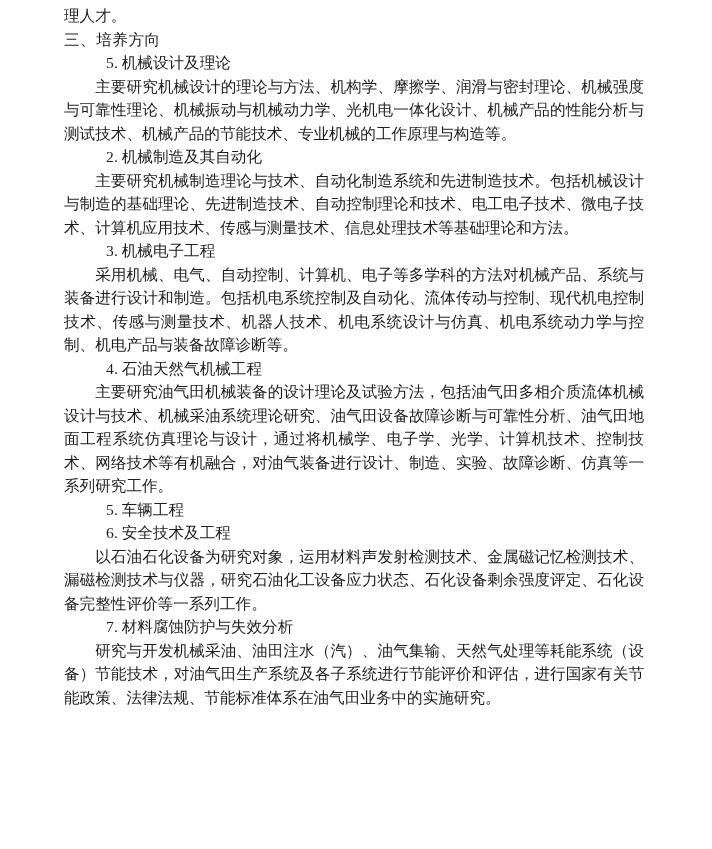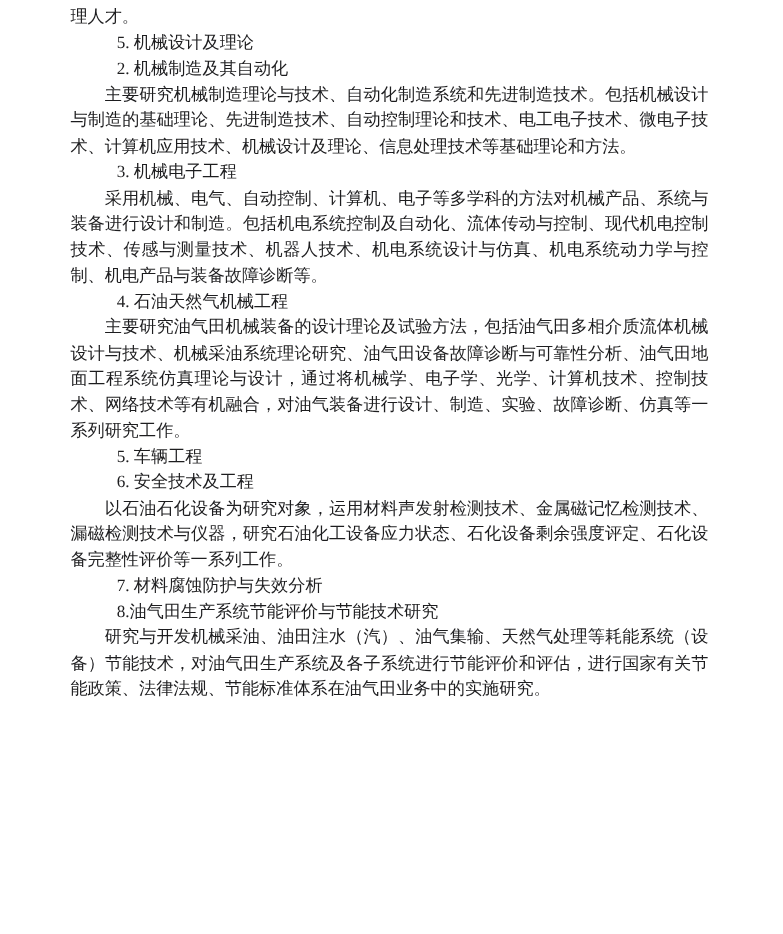--- a/index.html
+++ b/index.html
@@ -47,35 +47,36 @@
     text-indent: 2em;
   }
 </style>
 </head>
 <body>
 
 <div class="page">
 
   <p class="continuation">理人才。</p>
 
+  <h3 class="sec-heading">三、培养方向</h3>
 
   <p class="item-title">5. 机械设计及理论</p>
+  <p class="item-body">主要研究机械设计的理论与方法、机构学、摩擦学、润滑与密封理论、机械强度与可靠性理论、机械振动与机械动力学、光机电一体化设计、机械产品的性能分析与测试技术、机械产品的节能技术、专业机械的工作原理与构造等。</p>
 
   <p class="item-title">2. 机械制造及其自动化</p>
-  <p class="item-body">主要研究机械制造理论与技术、自动化制造系统和先进制造技术。包括机械设计与制造的基础理论、先进制造技术、自动控制理论和技术、电工电子技术、微电子技术、计算机应用技术、机械设计及理论、信息处理技术等基础理论和方法。</p>
+  <p class="item-body">主要研究机械制造理论与技术、自动化制造系统和先进制造技术。包括机械设计与制造的基础理论、先进制造技术、自动控制理论和技术、电工电子技术、微电子技术、计算机应用技术、传感与测量技术、信息处理技术等基础理论和方法。</p>
 
   <p class="item-title">3. 机械电子工程</p>
   <p class="item-body">采用机械、电气、自动控制、计算机、电子等多学科的方法对机械产品、系统与装备进行设计和制造。包括机电系统控制及自动化、流体传动与控制、现代机电控制技术、传感与测量技术、机器人技术、机电系统设计与仿真、机电系统动力学与控制、机电产品与装备故障诊断等。</p>
 
   <p class="item-title">4. 石油天然气机械工程</p>
   <p class="item-body">主要研究油气田机械装备的设计理论及试验方法，包括油气田多相介质流体机械设计与技术、机械采油系统理论研究、油气田设备故障诊断与可靠性分析、油气田地面工程系统仿真理论与设计，通过将机械学、电子学、光学、计算机技术、控制技术、网络技术等有机融合，对油气装备进行设计、制造、实验、故障诊断、仿真等一系列研究工作。</p>
 
   <p class="item-title">5. 车辆工程</p>
 
   <p class="item-title">6. 安全技术及工程</p>
   <p class="item-body">以石油石化设备为研究对象，运用材料声发射检测技术、金属磁记忆检测技术、漏磁检测技术与仪器，研究石油化工设备应力状态、石化设备剩余强度评定、石化设备完整性评价等一系列工作。</p>
 
   <p class="item-title">7. 材料腐蚀防护与失效分析</p>
 
-  <p class="item-title">8.油气田生产系统节能评价与节能技术研究</p>
   <p class="item-body">研究与开发机械采油、油田注水（汽）、油气集输、天然气处理等耗能系统（设备）节能技术，对油气田生产系统及各子系统进行节能评价和评估，进行国家有关节能政策、法律法规、节能标准体系在油气田业务中的实施研究。</p>
 
 </div>
 
 </body></html>

